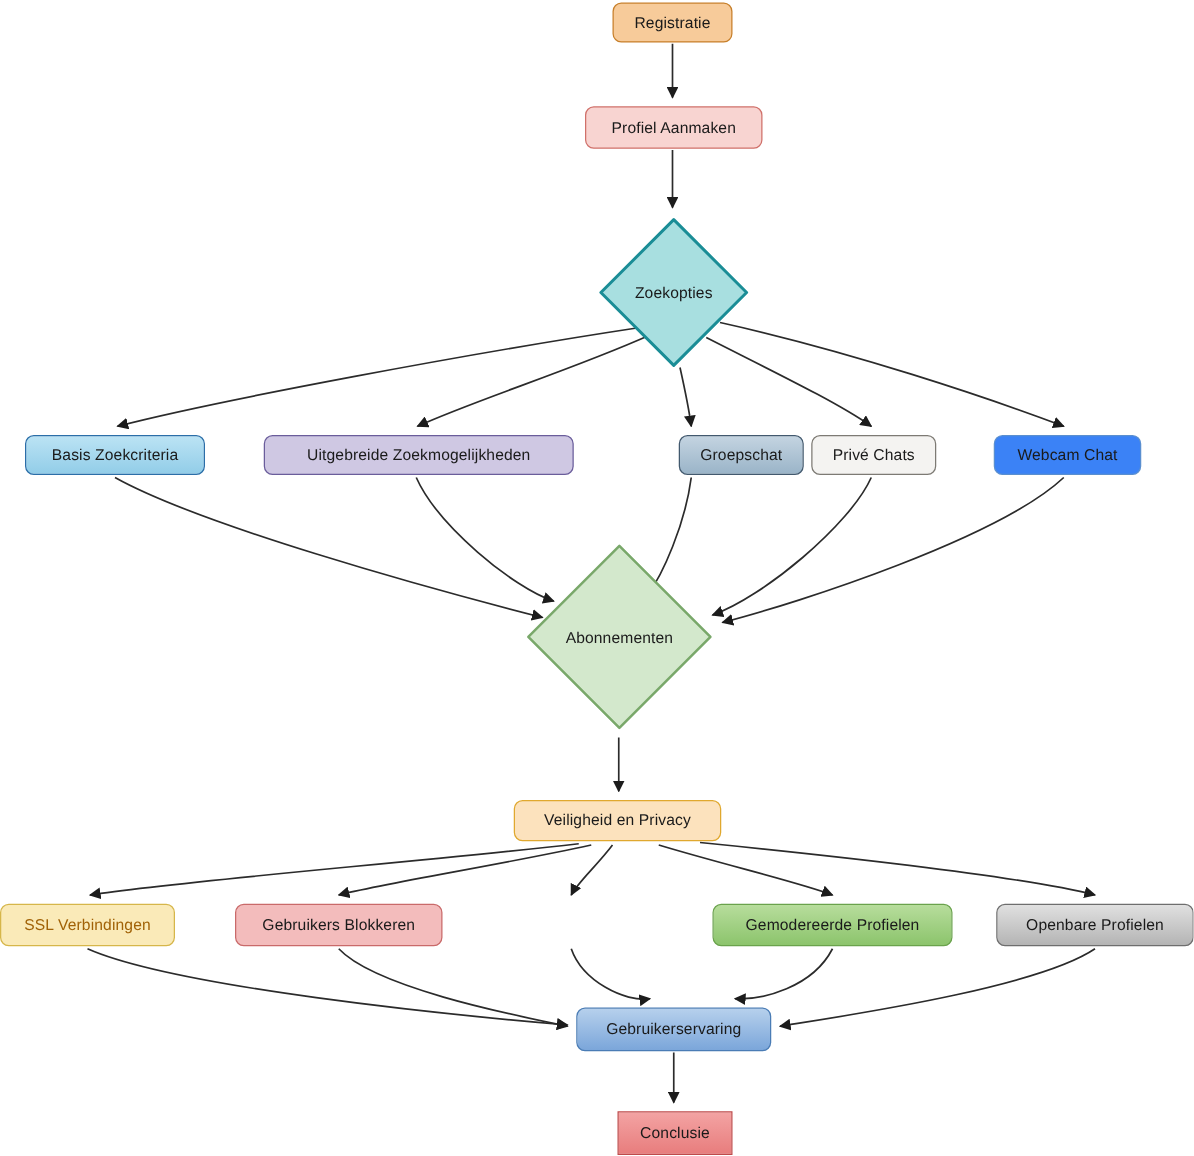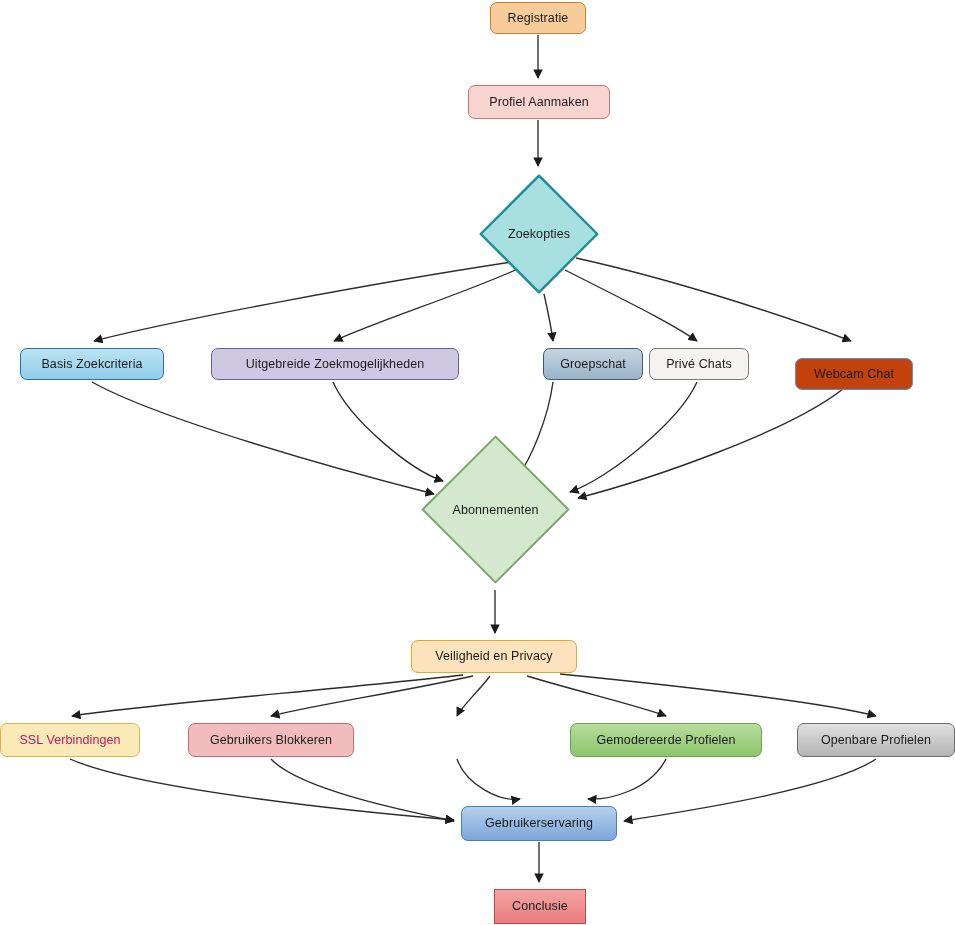--- a/index.html
+++ b/index.html
@@ -152,36 +152,36 @@
   </div>
   <div class="node rect" style="left: 211px; top: 348px; width: 248px; height: 32px; background: rgb(207, 200, 227); border-color: rgb(106, 93, 155); color: rgb(26, 26, 26);">
     <span>Uitgebreide Zoekmogelijkheden</span>
   </div>
   <div class="node rect" style="left: 503px; top: 348px; width: 100px; height: 32px; background: linear-gradient(rgb(196, 212, 225), rgb(154, 180, 200)); border-color: rgb(66, 89, 110); color: rgb(26, 26, 26); margin-left: 40px;">
     <span>Groepschat</span>
   </div>
   <div class="node rect" style="left: 649px; top: 348px; width: 100px; height: 32px; background: rgb(244, 243, 241); border-color: rgb(125, 122, 116); color: rgb(26, 26, 26);">
     <span>Privé Chats</span>
   </div>
-  <div class="node rect" style="left: 795px; top: 358px; width: 118px; height: 32px; background: #c2410c; border-color: rgb(90, 143, 208); color: rgb(26, 26, 26);">
+  <div class="node rect" style="left: 795px; top: 348px; width: 118px; height: 32px; background: #3b82f6; border-color: rgb(90, 143, 208); color: rgb(26, 26, 26);">
     <span>Webcam Chat</span>
   </div>
 
   <div class="diamond" style="left: 418px; top: 432px; width: 155px; height: 155px;">
     <svg class="dshape" viewBox="0 0 100 100" preserveAspectRatio="none">
       <path d="M 50 3 L 97 50 L 50 97 L 3 50 Z" fill="#d3e8cc" stroke="#79a86a" stroke-width="2" stroke-linejoin="round" vector-effect="non-scaling-stroke"></path>
     </svg>
     <span class="dlabel">Abonnementen</span>
   </div>
 
   <div class="node rect" style="left: 411px; top: 640px; width: 166px; height: 33px; background: rgb(252, 226, 189); border-color: rgb(224, 168, 46); color: rgb(26, 26, 26);">
     <span>Veiligheid en Privacy</span>
   </div>
 
-  <div class="node rect" style="left: 0px; top: 723px; width: 140px; height: 34px; background: rgb(250, 234, 184); border-color: rgb(214, 182, 74); color: #be185d;">
+  <div class="node rect" style="left: 0px; top: 723px; width: 140px; height: 34px; background: rgb(250, 234, 184); border-color: rgb(214, 182, 74); color: #a16207;">
     <span>SSL Verbindingen</span>
   </div>
   <div class="node rect" style="left: 188px; top: 723px; width: 166px; height: 34px; background: rgb(243, 188, 188); border-color: rgb(201, 106, 106); color: rgb(26, 26, 26);">
     <span>Gebruikers Blokkeren</span>
   </div>
   <div class="node rect" style="left: 570px; top: 723px; width: 192px; height: 34px; background: linear-gradient(rgb(183, 221, 156), rgb(140, 196, 108)); border-color: rgb(106, 162, 76); color: rgb(26, 26, 26);">
     <span>Gemodereerde Profielen</span>
   </div>
   <div class="node rect" style="left: 797px; top: 723px; width: 158px; height: 34px; background: linear-gradient(rgb(224, 224, 224), rgb(180, 180, 180)); border-color: rgb(110, 110, 110); color: rgb(26, 26, 26);">
     <span>Openbare Profielen</span>

